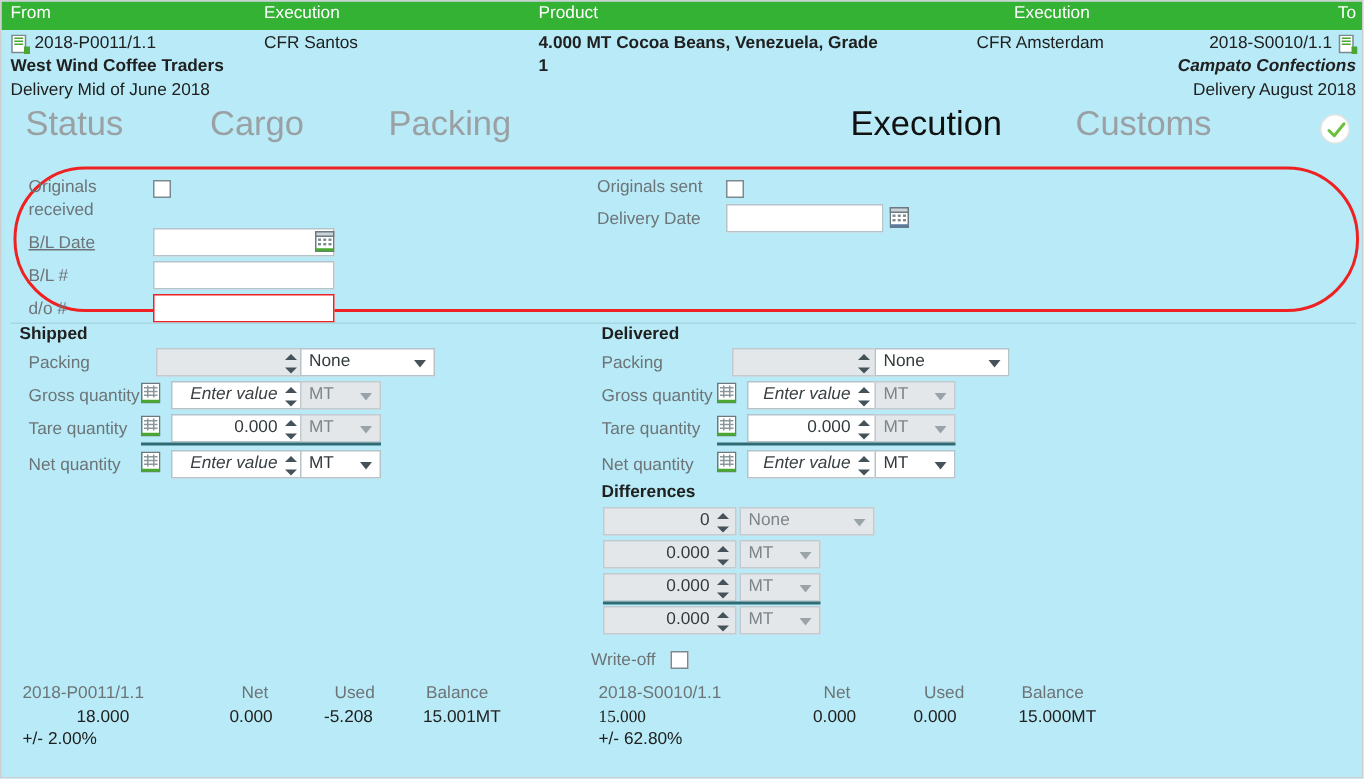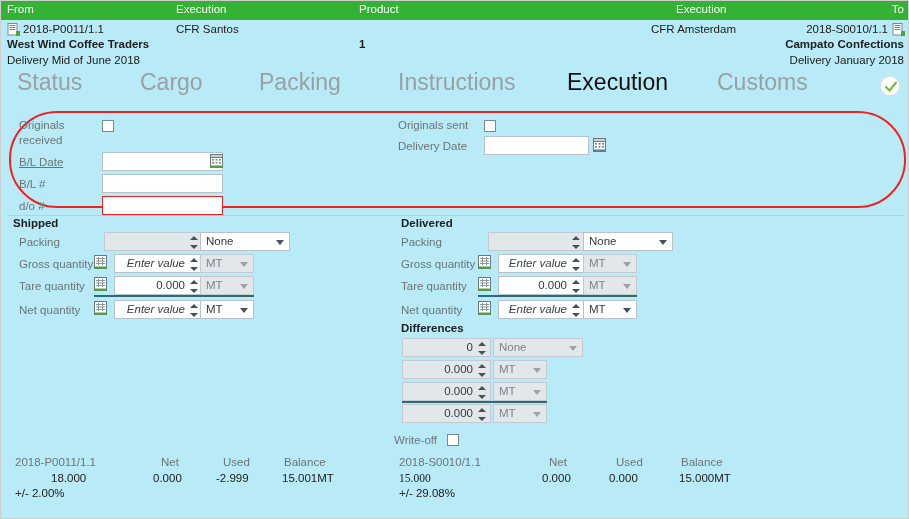--- a/index.html
+++ b/index.html
@@ -52,21 +52,21 @@
   .hi-ref      { left: 22px;  top: 3px; }
   .hi-icon1    { left: 6px;   top: 3px; width: 13px; height: 13px; }
   .hi-party    { left: 6px;   top: 18px; font-weight: bold; }
   .hi-delivery { left: 6px;   top: 34px; }
   .hi-exec1    { left: 175px; top: 3px; }
   .hi-prod     { left: 358px; top: 3px; font-weight: bold; }
   .hi-prod2    { left: 358px; top: 18px; font-weight: bold; }
   .hi-exec2    { left: 650px; top: 3px; }
   .hi-toref    { right: 22px; top: 3px; }
   .hi-icon2    { right: 5px;  top: 3px; width: 13px; height: 13px; }
-  .hi-toparty  { right: 6px;  top: 18px; font-weight: bold; }
+  .hi-toparty  { right: 6px;  top: 18px; font-weight: bold; font-style: italic; }
   .hi-todeliv  { right: 6px;  top: 34px; }
 
   .doc-icon {
     position: absolute;
     display: inline-block;
   }
   .doc-icon svg { display: block; }
 
   
   .tabs {
@@ -253,43 +253,43 @@
         <rect x="2.5" y="6" width="6" height="1" fill="#4aa832"></rect>
         <path d="M9 8 L13 8 L13 13 L9 13 Z" fill="#4aa832"></path>
       </svg>
     </span>
     <span class="cell hi-ref">2018-P0011/1.1</span>
     <span class="cell hi-party">West Wind Coffee Traders</span>
     <span class="cell hi-delivery">Delivery Mid of June 2018</span>
 
     <span class="cell hi-exec1">CFR Santos</span>
 
+    <span class="cell hi-prod">4.000 MT Cocoa Beans, Venezuela, Grade</span>
     <span class="cell hi-prod2">1</span>
 
     <span class="cell hi-exec2">CFR Amsterdam</span>
 
     <span class="cell hi-toref">2018-S0010/1.1</span>
     <span class="doc-icon hi-icon2">
       <svg width="13" height="13" viewBox="0 0 13 13">
         <rect x="1" y="0.5" width="9" height="11.5" fill="#ffffff" stroke="#7a8a90" stroke-width="1"></rect>
         <rect x="2.5" y="2" width="6" height="1" fill="#4aa832"></rect>
         <rect x="2.5" y="4" width="6" height="1" fill="#4aa832"></rect>
         <rect x="2.5" y="6" width="6" height="1" fill="#4aa832"></rect>
         <path d="M9 8 L13 8 L13 13 L9 13 Z" fill="#4aa832"></path>
       </svg>
     </span>
     <span class="cell hi-toparty">Campato Confections</span>
-    <span class="cell hi-todeliv">Delivery January 2018</span>
+    <span class="cell hi-todeliv">Delivery August 2018</span>
   </div>
 
   <div class="tabs">
     <div class="tab t0">Status</div>
     <div class="tab t1">Cargo</div>
     <div class="tab t2">Packing</div>
-    <div class="tab t3">Instructions</div>
     <div class="tab t4 active">Execution</div>
     <div class="tab t5">Customs</div>
     <div class="tab-check">
       <svg width="14" height="14" viewBox="0 0 14 14">
         <path d="M2 7 L5.5 10.5 L12 2.5" stroke="#6cbf3f" stroke-width="2" fill="none" stroke-linecap="round" stroke-linejoin="round"></path>
       </svg>
     </div>
   </div>
 
   <div class="redbox"></div>
@@ -590,28 +590,28 @@
   <span class="lbl" style="left:393px; top:433px;">Write-off</span>
   <div class="chk" style="left:446px; top:433px;"></div>
 
   <span class="sum head" style="left:14px;  top:455px;">2018-P0011/1.1</span>
   <span class="sum head" style="left:160px; top:455px;">Net</span>
   <span class="sum head" style="left:222px; top:455px;">Used</span>
   <span class="sum head" style="left:283px; top:455px;">Balance</span>
 
   <span class="sum val" style="left:14px;  top:471px;margin-left:36px;">18.000</span>
   <span class="sum val" style="left:152px; top:471px;">0.000</span>
-  <span class="sum val" style="left:215px; top:471px;">-2.999</span>
+  <span class="sum val" style="left:215px; top:471px;">-5.208</span>
   <span class="sum val" style="left:281px; top:471px;">15.001MT</span>
   <span class="sum val" style="left:14px;  top:486px;">+/- 2.00%</span>
 
   <span class="sum head" style="left:398px; top:455px;">2018-S0010/1.1</span>
   <span class="sum head" style="left:548px; top:455px;">Net</span>
   <span class="sum head" style="left:615px; top:455px;">Used</span>
   <span class="sum head" style="left:680px; top:455px;">Balance</span>
 
   <span class="sum val" style="left:398px; top:471px;font-family:Liberation Serif, serif;">15.000</span>
   <span class="sum val" style="left:541px; top:471px;">0.000</span>
   <span class="sum val" style="left:608px; top:471px;">0.000</span>
   <span class="sum val" style="left:678px; top:471px;">15.000MT</span>
-  <span class="sum val" style="left:398px; top:486px;">+/- 29.08%</span>
+  <span class="sum val" style="left:398px; top:486px;">+/- 62.80%</span>
 
 </div>
 
 </body></html>

